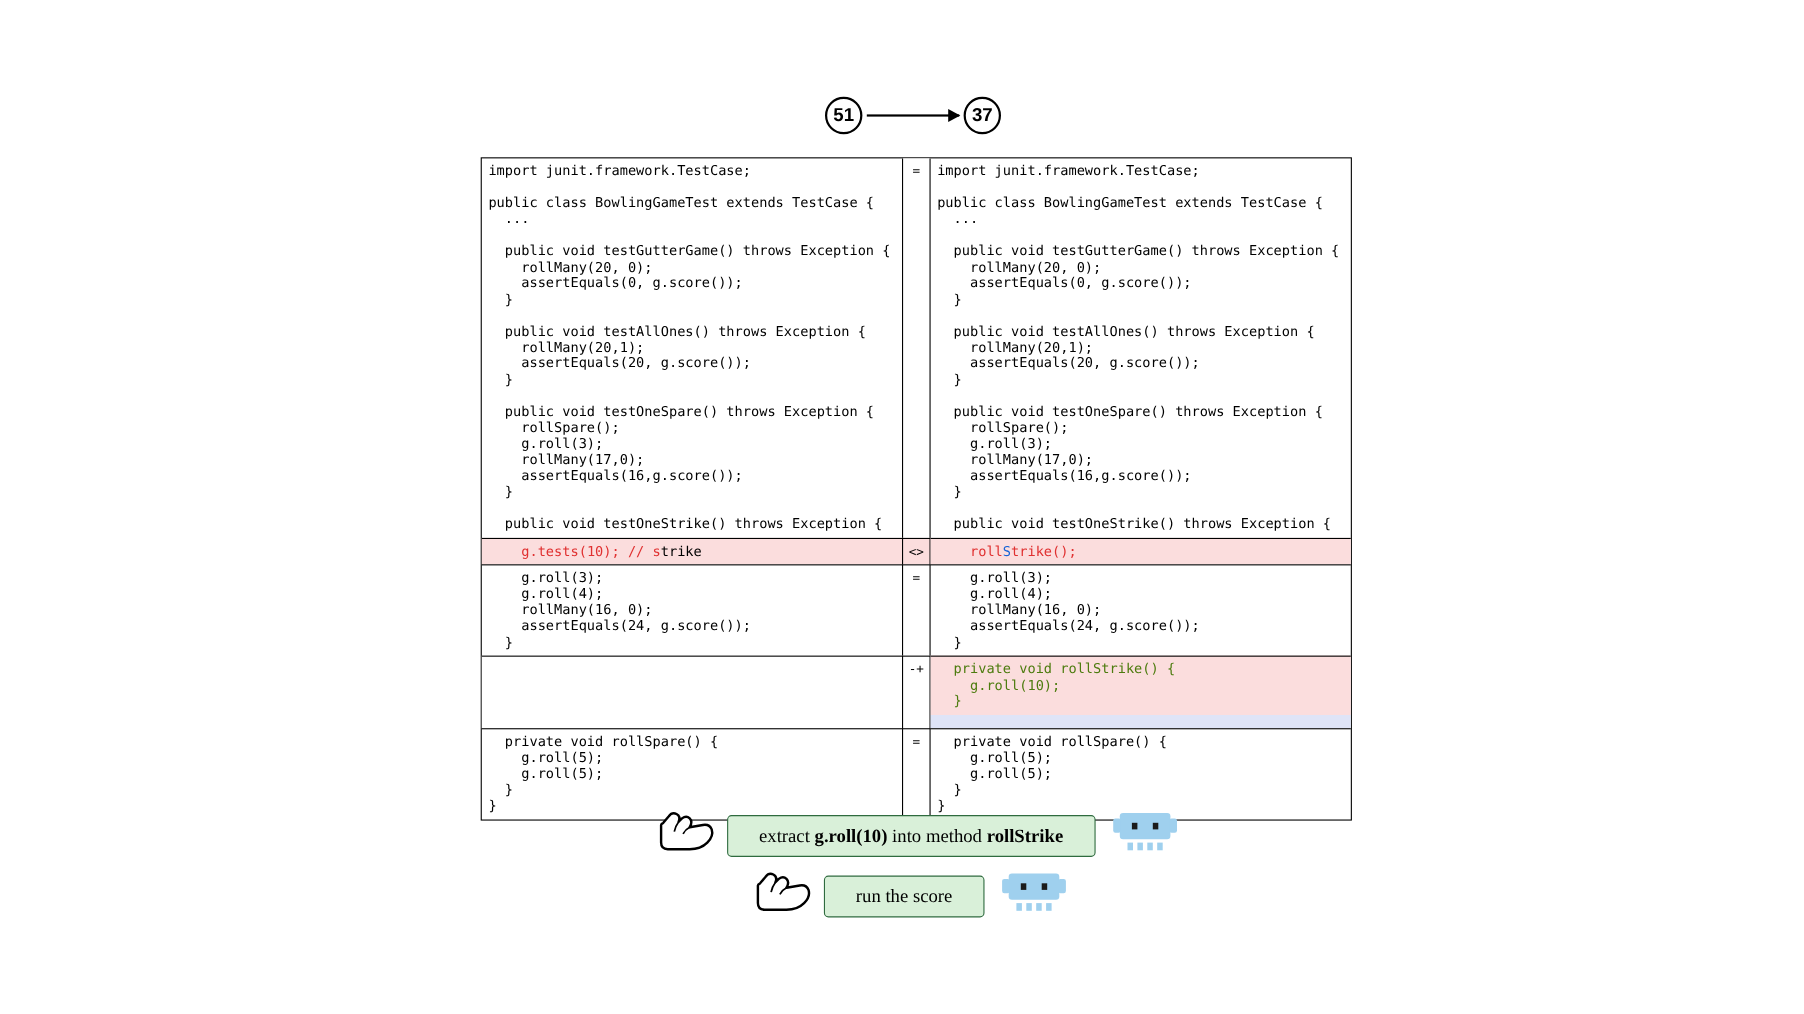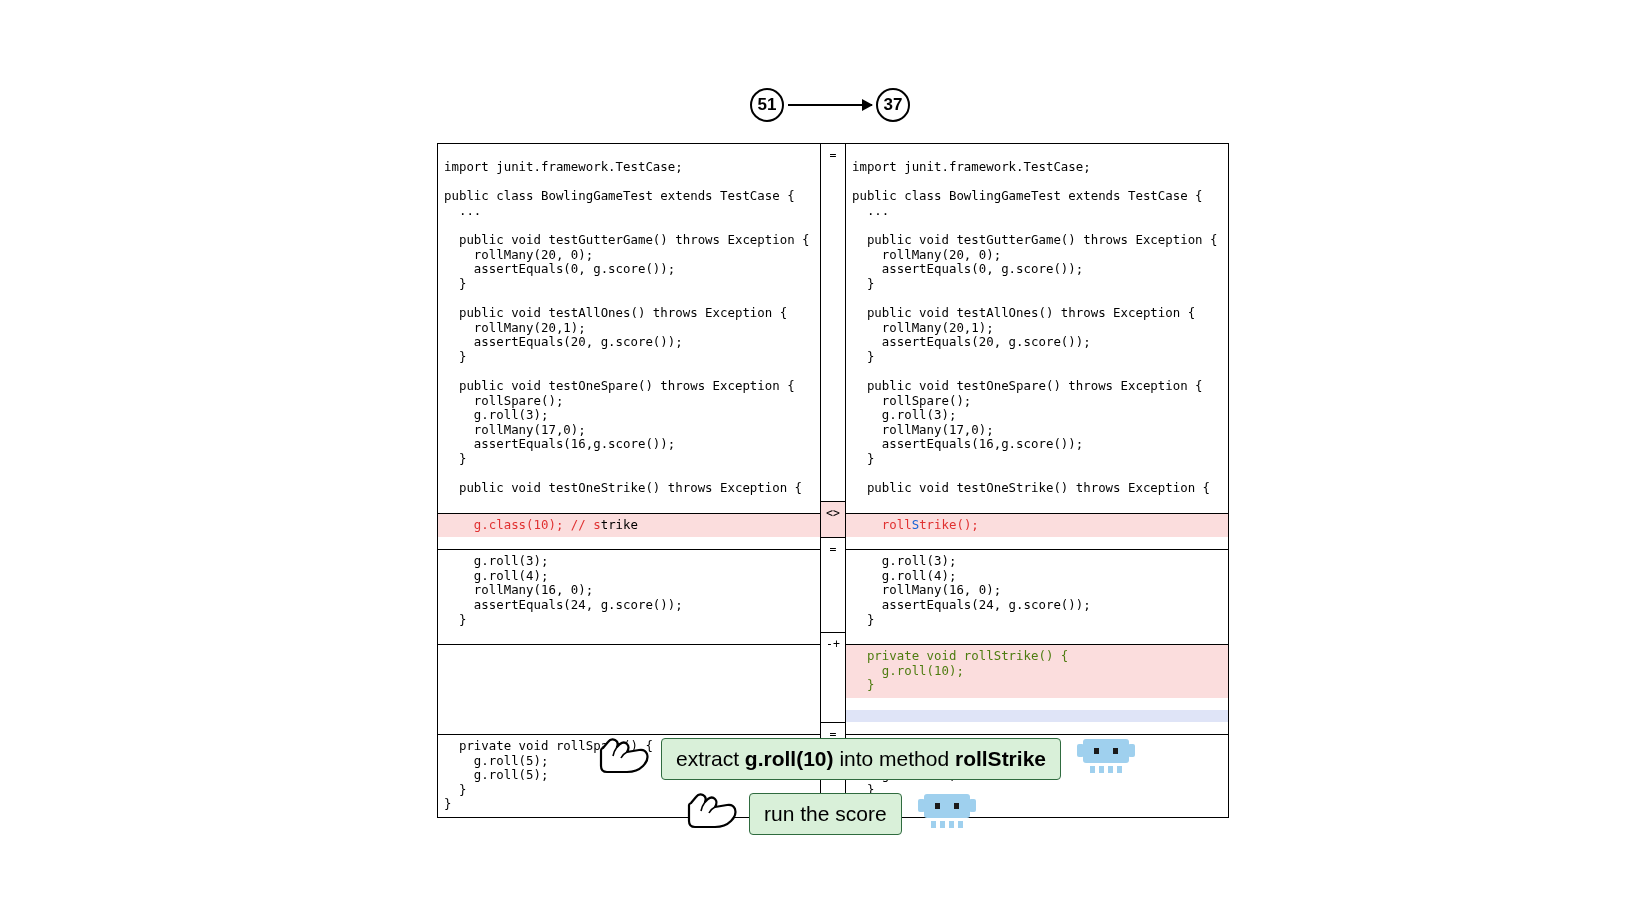--- a/index.html
+++ b/index.html
@@ -77,21 +77,20 @@
   }
   .pane {
     box-sizing: border-box;
     padding: 4px 6px 5px 6px;
     font-family: "DejaVu Sans Mono", monospace;
     font-size: 12.4px;
     line-height: 14.6px;
     white-space: pre;
     color: #000;
     overflow: hidden;
-    margin-top: 12px;
   }
   .pane.left { width: 383px; }
   .pane.right { width: 383px; }
   .marker {
     width: 26px;
     box-sizing: border-box;
     border-left: 1px solid #000;
     border-right: 1px solid #000;
     font-family: "DejaVu Sans Mono", monospace;
     font-size: 11.5px;
@@ -120,24 +119,24 @@
     align-items: center;
   }
   #instruction-1 { left: 597px; top: 735px; }
   #instruction-2 { left: 685px; top: 790px; }
 
   .hand-icon { margin-right: 10px; }
   .callout {
     border: 1px solid #2f6b3f;
     background: #d9f0d9;
     border-radius: 4px;
-    padding: 8px 14px;
-    font-size: 21px;
-    color: #000;
-    font-family: Liberation Sans, sans-serif;
+    padding: 8px 28px;
+    font-size: 17px;
+    color: #000;
+    font-family: Liberation Serif, serif;
     white-space: nowrap;
   }
   .callout b { font-weight: bold; }
   .bot-icon { margin-left: 14px; }
 </style>
 </head>
 <body>
 
 <div id="step-nav">
   <div class="step-badge">51</div>
@@ -191,21 +190,21 @@
     rollSpare();
     g.roll(3);
     rollMany(17,0);
     assertEquals(16,g.score());
   }
 
   public void testOneStrike() throws Exception {</div>
   </div>
 
   <div class="diff-row row-changed">
-    <div class="pane left"><span class="tok-red">    g.class(</span><span class="tok-red">10</span><span class="tok-red">); // s</span>trike</div>
+    <div class="pane left"><span class="tok-red">    g.tests(</span><span class="tok-red">10</span><span class="tok-red">); // s</span>trike</div>
     <div class="marker">&lt;&gt;</div>
     <div class="pane right"><span class="tok-red">    roll</span><span class="tok-blue">S</span><span class="tok-red">trike();</span></div>
   </div>
 
   <div class="diff-row row-same">
     <div class="pane left">    g.roll(3);
     g.roll(4);
     rollMany(16, 0);
     assertEquals(24, g.score());
   }</div>

